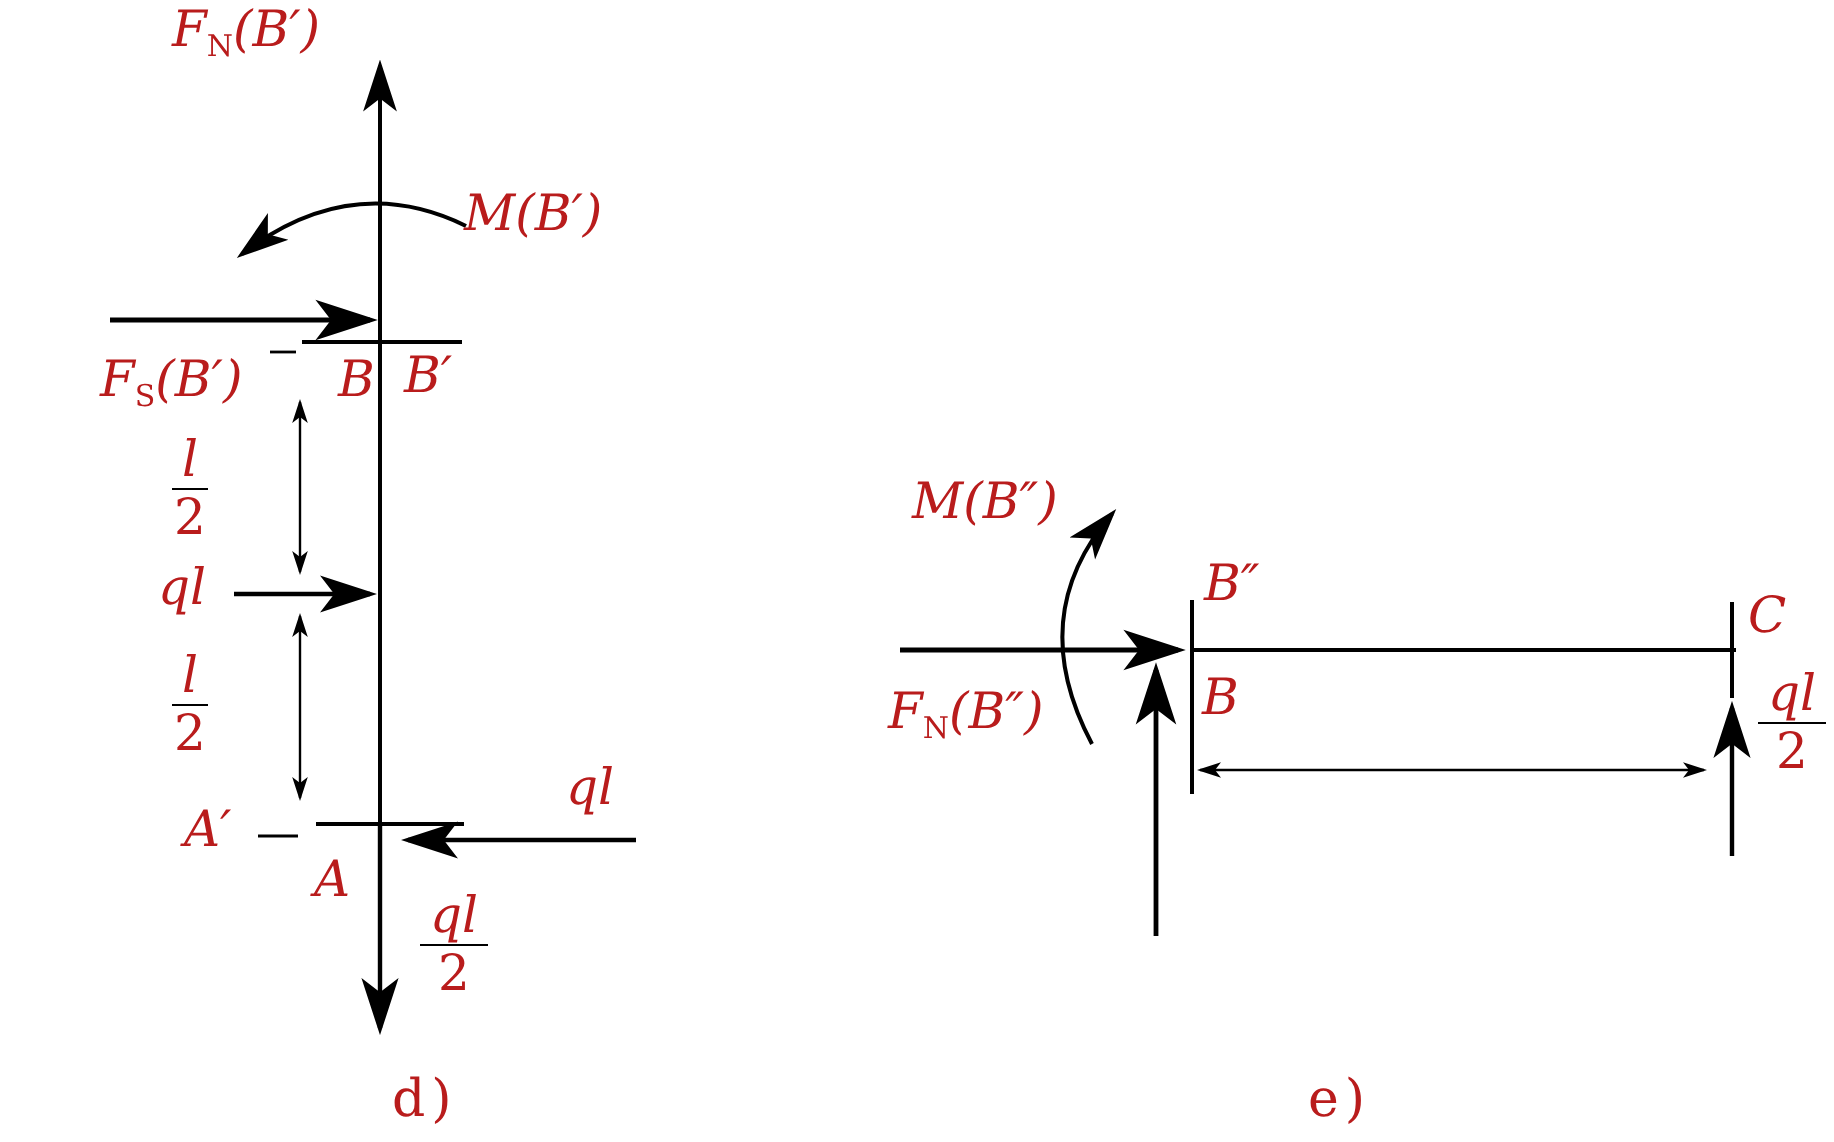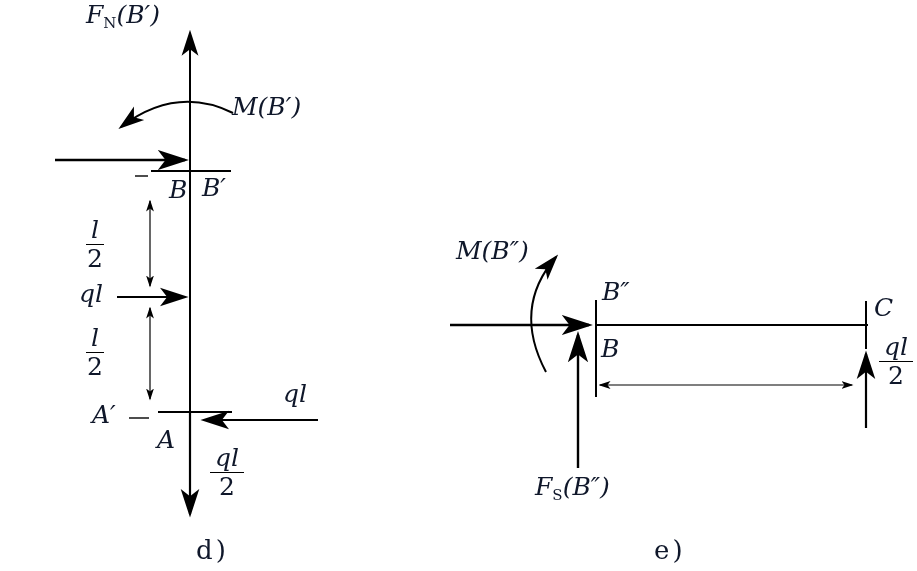--- a/index.html
+++ b/index.html
@@ -1,18 +1,18 @@
 <!DOCTYPE html>
 <html><head>
 <meta charset="utf-8">
 <style>
   html,body{margin:0;padding:0;background:#fff;}
   .stage{
     position:relative;width:917px;height:571px;background:#ffffff;
-    font-family:"DejaVu Serif","Liberation Serif",serif;color:#0f172a;overflow:hidden;
+    font-family:"DejaVu Serif","Liberation Serif",serif;color:#b91c1c;overflow:hidden;
   }
   svg.canvas{position:absolute;left:0;top:0;}
   .lbl{position:absolute;font-size:25px;line-height:1.05;white-space:nowrap;}
   .it{font-style:italic;}
   .sub{font-size:15px;font-style:normal;vertical-align:-5px;letter-spacing:0;}
   .frac{display:inline-flex;flex-direction:column;align-items:center;text-align:center;}
   .frac .num{display:block;border-bottom:1.6px solid #000;padding:0 5px 1px;}
   .frac .den{display:block;padding-top:1px;}
   .caption{font-size:26px;letter-spacing:3px;}
 </style>
@@ -54,20 +54,21 @@
       <line x1="578" y1="468" x2="578" y2="335" stroke-width="2.4" marker-end="url(#ah)"></line>
       <line x1="600" y1="385" x2="852" y2="385" stroke-width="1.2" marker-start="url(#ahs)" marker-end="url(#ahs)"></line>
       <line x1="866" y1="428" x2="866" y2="354" stroke-width="2.2" marker-end="url(#ah)"></line>
     </g>
   </svg>
 
   <div class="lbl" style="left:86px;top:2px"><span class="it">F</span><span class="sub">N</span><span class="it">(B′)</span></div>
 
   <div class="lbl" style="left:232px;top:94px"><span class="it">M</span><span class="it">(B′)</span></div>
 
+  <div class="lbl" style="left:50px;top:177px"><span class="it">F</span><span class="sub">S</span><span class="it">(B′)</span></div>
 
   <div class="lbl it" style="left:169px;top:177px">B</div>
   <div class="lbl it" style="left:202px;top:175px">B′</div>
 
   <div class="lbl frac" style="left:86px;top:217px">
       <span class="num it">l</span>
       <span class="den">2</span>
     </div>
 
   <div class="lbl it" style="left:79px;top:281px">ql</div>
@@ -84,26 +85,26 @@
 
   <div class="lbl frac" style="left:210px;top:445px">
       <span class="num it">ql</span>
       <span class="den">2</span>
     </div>
 
   <div class="lbl caption" style="left:196px;top:537px">d)</div>
 
   <div class="lbl" style="left:456px;top:238px"><span class="it">M</span><span class="it">(B″)</span></div>
 
+  <div class="lbl" style="left:444px;top:343px"><span class="it">F</span><span class="sub">N</span><span class="it">(B″)</span></div>
 
   <div class="lbl it" style="left:602px;top:279px">B″</div>
   <div class="lbl it" style="left:601px;top:336px">B</div>
   <div class="lbl it" style="left:874px;top:295px">C</div>
 
-  <div class="lbl" style="left:535px;top:474px"><span class="it">F</span><span class="sub">S</span><span class="it">(B″)</span></div>
 
   <div class="lbl frac" style="left:879px;top:334px">
       <span class="num it">ql</span>
       <span class="den">2</span>
     </div>
 
   <div class="lbl caption" style="left:654px;top:537px">e)</div>
 
 </div>
 

